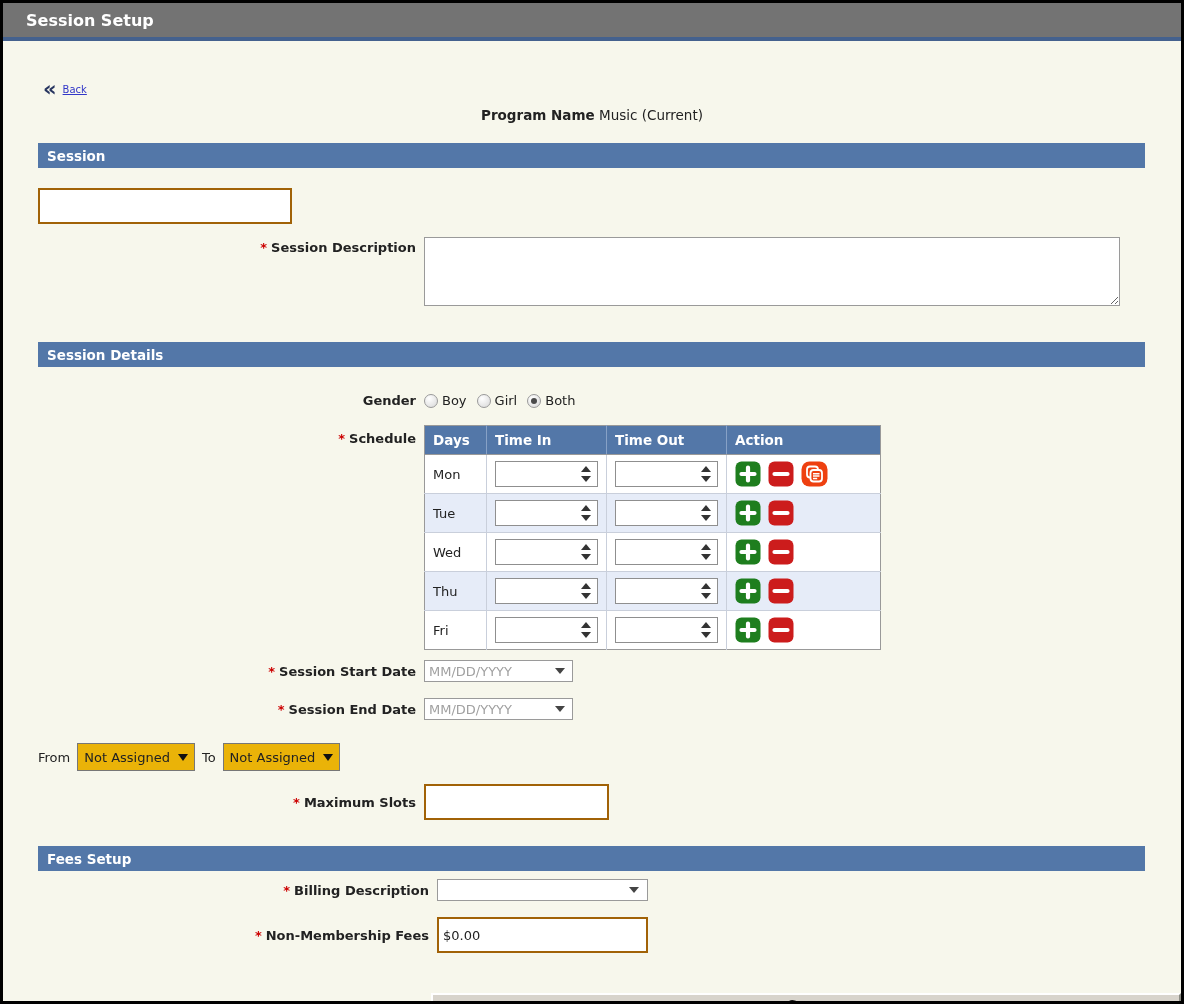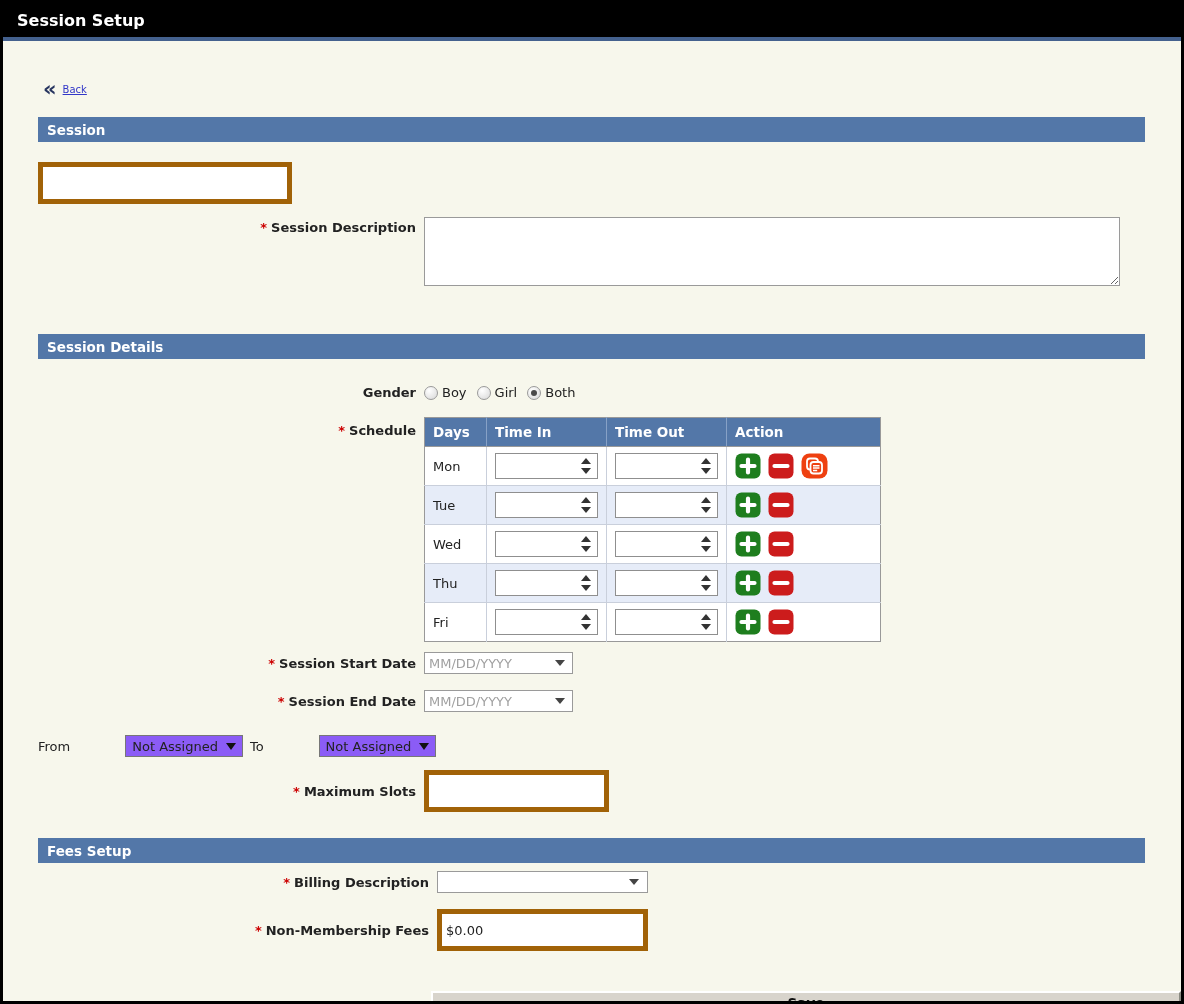--- a/index.html
+++ b/index.html
@@ -8,41 +8,41 @@
     width: 1184px; height: 1004px;
     background: #f7f7ec;
     border: 3px solid #000;
     font-family: "DejaVu Sans", "Liberation Sans", sans-serif;
     font-size: 13px; color: #222;
     overflow: hidden;
     position: relative;
   }
   
   .titlebar {
-    height: 38px; background: #000000;
+    height: 38px; background: #737373;
     border-bottom: 4px solid #44618e;
     display: flex; align-items: center;
-    padding-left: 14px;
+    padding-left: 23px;
     color: #fff; font-weight: bold; font-size: 16px;
   }
   
   .backrow { margin: 40px 0 0 40px; display: flex; align-items: center; gap: 6px; }
   .back-chevrons { color: #27355f; font-weight: bold; font-size: 21px; line-height: 16px; }
   .back-link { color: #3237c8; text-decoration: underline; font-size: 10px; cursor: pointer; }
   
   .program-line { text-align: center; margin-top: 10px; font-size: 13.5px; }
   .program-line .b { font-weight: bold; }
   
   .section-bar {
     margin: 0 36px 0 35px; height: 25px; background: #5377a8;
     color: #fff; font-weight: bold; font-size: 13.5px;
     display: flex; align-items: center; padding-left: 9px;
   }
   .bar-session { margin-top: 20px; }
-  .bar-details { margin-top: 48px; }
+  .bar-details { margin-top: 36px; }
   .bar-fees    { margin-top: 26px; }
   
   .form-row { display: flex; align-items: center; margin-left: 35px; }
   .form-row.top { align-items: flex-start; }
   .lbl { width: 378px; text-align: right; margin-right: 8px; font-weight: bold; white-space: nowrap; }
   .lbl-fees { width: 391px; }
   .req { color: #cc0000; font-weight: bold; margin-right: 4px; }
   .row-session-name { margin-top: 20px; }
   .row-session-desc { margin-top: 13px; }
   .row-gender { margin-top: 26px; }
@@ -50,21 +50,21 @@
   .row-schedule .lbl { padding-top: 6px; }
   .row-session-desc .lbl { padding-top: 3px; }
   .row-start { margin-top: 10px; }
   .row-end { margin-top: 16px; }
   .row-grade { margin-top: 23px; }
   .row-slots { margin-top: 13px; }
   .row-billing { margin-top: 8px; }
   .row-fees { margin-top: 16px; }
   
   .txt {
-    height: 22px; border: 5px solid #a16207; background: #fff;
+    height: 22px; border: 2px solid #a16207; background: #fff;
     font-family: inherit; font-size: 13px; color: #222; padding: 16px 4px;
     outline: none;
   }
   .input-session-name { width: 254px; }
   .input-max-slots { width: 185px; }
   .input-fees { width: 211px; }
   textarea.desc {
     width: 696px; height: 69px; border: 1px solid #9a9a9a; background: #fff;
     font-family: inherit; font-size: 13px; padding: 2px 4px; resize: both; outline: none;
   }
@@ -112,22 +112,22 @@
   .datecombo input {
     border: none; outline: none; width: 120px; font-family: inherit; font-size: 13px; padding: 0 4px; background: transparent;
   }
   .datecombo input::placeholder { color: #a0a0a0; opacity: 1; }
   .combo-arrow { position: absolute; right: 7px; width: 0; height: 0;
     border-left: 5px solid transparent; border-right: 5px solid transparent; border-top: 6px solid #444; }
   
   .grade-wrap { display: flex; align-items: center; gap: 7px; }
   .plain-lbl { font-weight: normal; }
   .selbox {
-    height: 22px; border: 1px solid #777; background: #8b5cf6;
-    display: inline-flex; align-items: center; padding: 0 6px; gap: 8px; cursor: pointer; margin-left: 48px;
+    height: 28px; border: 1px solid #777; background: #eab308;
+    display: inline-flex; align-items: center; padding: 0 6px; gap: 8px; cursor: pointer;
   }
   .selbox .sel-arrow { width: 0; height: 0; border-left: 5px solid transparent; border-right: 5px solid transparent; border-top: 7px solid #111; }
   
   .billing-combo { width: 211px; height: 22px; border: 1px solid #9a9a9a; background: #fff;
     position: relative; display: inline-flex; align-items: center; cursor: pointer; }
   .billing-combo .combo-arrow { right: 8px; }
   
   .buttons-row { margin: 40px 0 0 428px; display: flex; gap: 17px; flex-direction: column; }
   .btn3d {
     background: #d8d4cc;
@@ -145,20 +145,24 @@
 
   <div class="titlebar">
     <span>Session Setup</span>
   </div>
 
   <div class="backrow">
     <span class="back-chevrons">«</span>
     <a class="back-link">Back</a>
   </div>
 
+  <div class="program-line">
+    <span class="b">Program Name</span>
+    <span>Music (Current)</span>
+  </div>
 
   <div class="section-bar bar-session">
     <span>Session</span>
   </div>
 
   <div class="form-row row-session-name">
     <input class="txt input-session-name" type="text" value="" style="">
   </div>
 
   <div class="form-row top row-session-desc">

